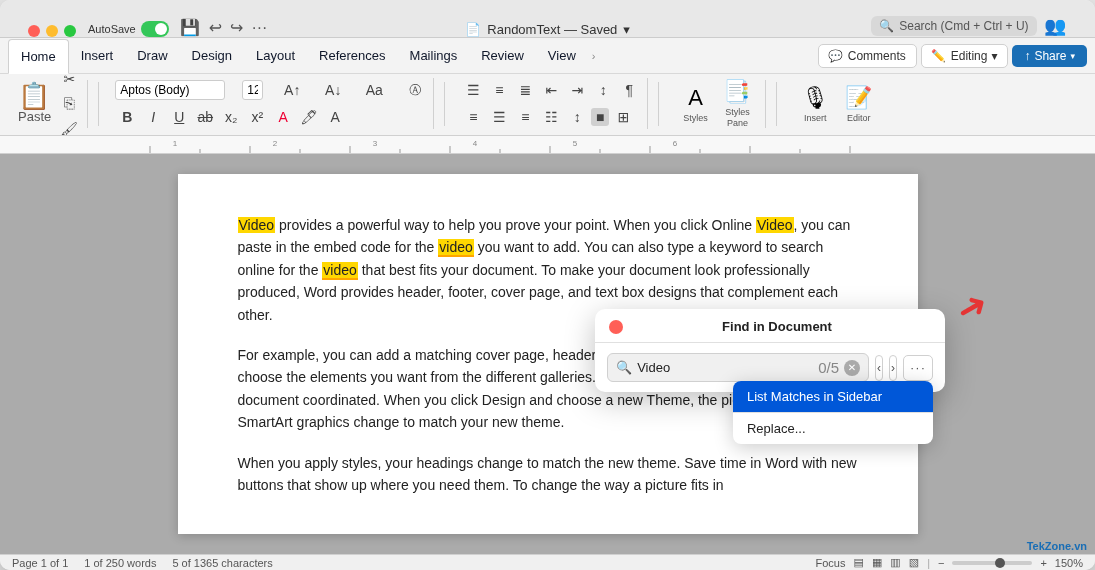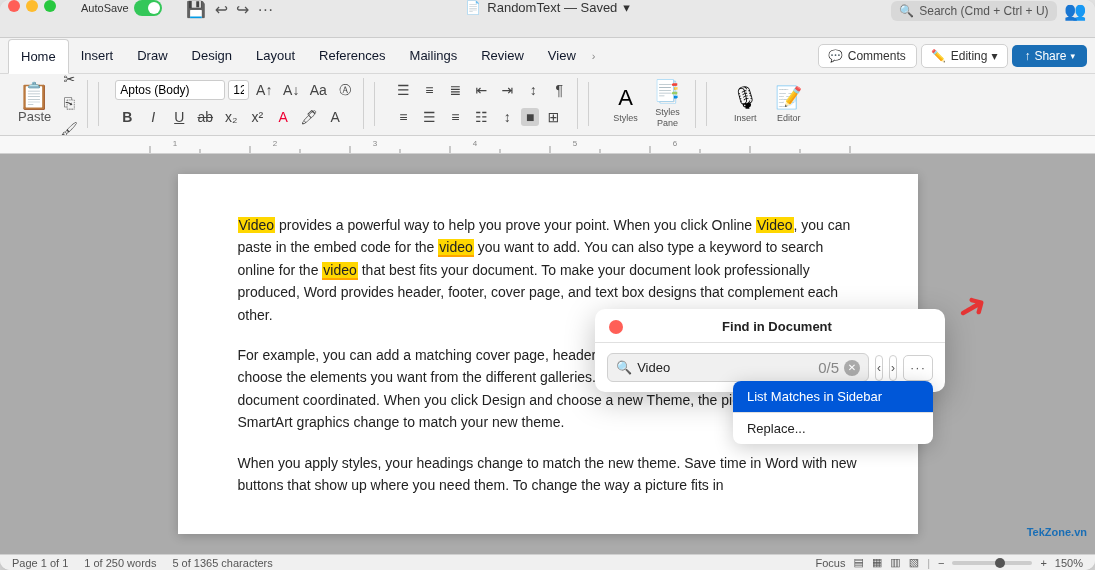--- a/index.html
+++ b/index.html
@@ -21,23 +21,23 @@
       display: flex;
       flex-direction: column;
       box-shadow: 0 10px 40px rgba(0,0,0,0.4);
     }
 
     
     .titlebar {
       background: #e8e8e8;
       height: 38px;
       display: flex;
-      align-items: flex-start;
-      padding: 0 8px;
-      gap: 21px;
+      align-items: flex-end;
+      padding: 0 28px;
+      gap: 8px;
       border-bottom: 1px solid #ccc;
       flex-shrink: 0;
       position: relative;
     }
     .traffic-lights {
       display: flex;
       gap: 6px;
       align-items: center;
     }
     .traffic-light {
@@ -450,21 +450,21 @@
       right: 108px;
       font-size: 36px;
       color: #e53535;
       transform: rotate(-30deg);
       z-index: 50;
     }
 
     
     .brand-watermark {
       position: absolute;
-      bottom: 16px;
+      bottom: 2px;
       right: 8px;
       font-size: 11px;
       font-weight: bold;
       color: #1a6eb5;
       z-index: 50;
     }
     .bold { font-weight: bold; }
     .italic { font-style: italic; }
     .underline { text-decoration: underline; }
 
@@ -578,21 +578,21 @@
       <div style="display:flex; flex-direction:column; gap:1px;">
         <div class="icon-btn" title="Cut">✂</div>
         <div class="icon-btn" title="Copy">⎘</div>
         <div class="icon-btn" title="Format Painter">🖌</div>
       </div>
     </div>
 
     <div class="r-sep"></div>
 
     <div style="display:flex; flex-direction:column; gap:3px; padding:0 6px; border-right:1px solid #d0d0d0;">
-      <div style="display:flex; align-items:center; gap:3px;">
+      <div style="display:flex; align-items:center; gap:17px;">
         <select class="font-select">
           <option>Aptos (Body)</option>
         </select>
         <select class="size-select">
           <option>12</option>
         </select>
         <div class="icon-btn">A↑</div>
         <div class="icon-btn">A↓</div>
         <div class="icon-btn">Aa</div>
         <div class="icon-btn" style="font-size:12px;">Ⓐ</div>

